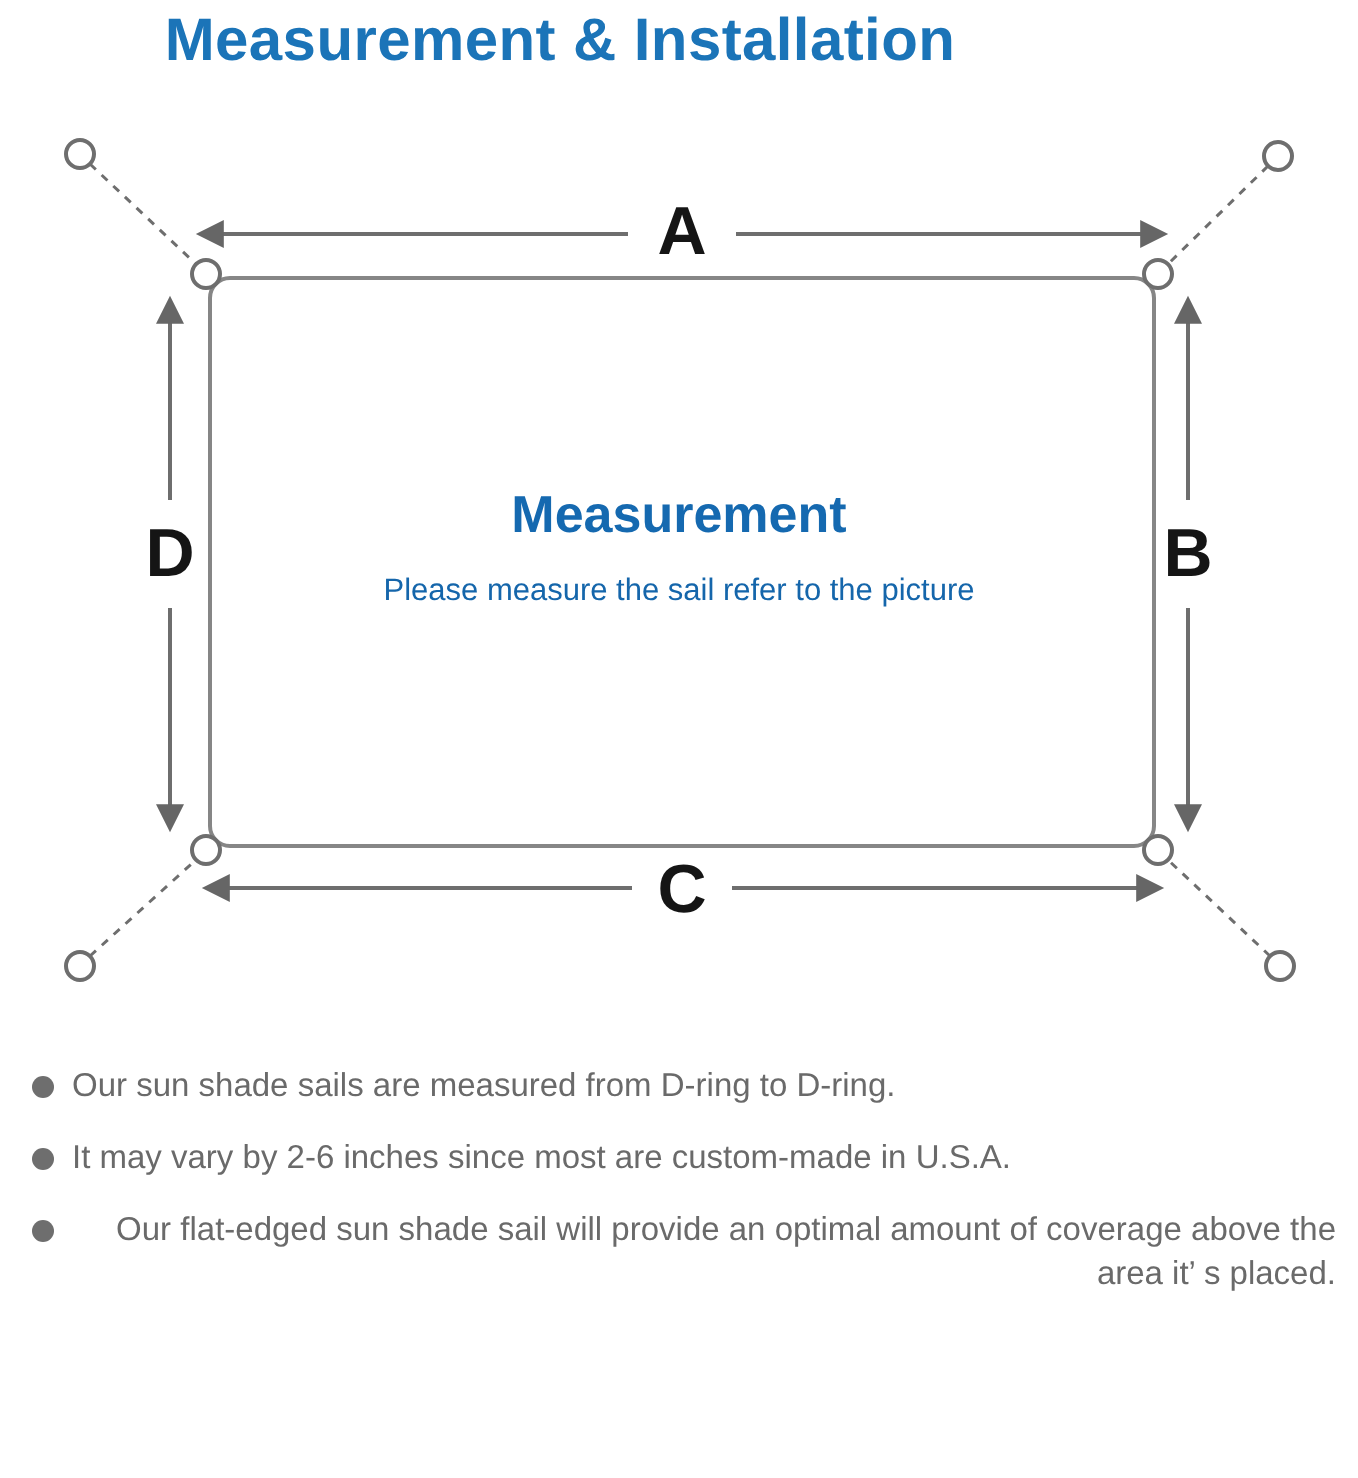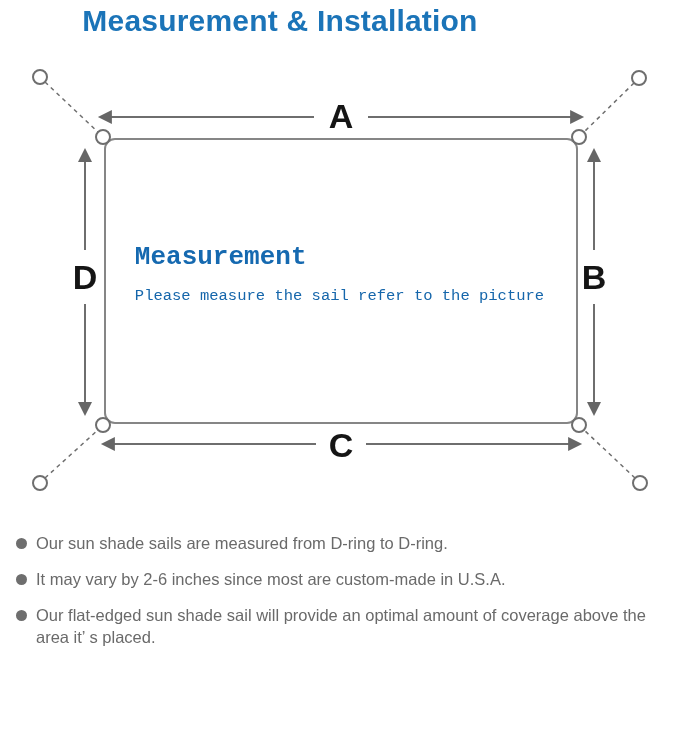--- a/index.html
+++ b/index.html
@@ -34,23 +34,22 @@
     line-height: 1;
   }
   .dim-label-a { left: 341px; top: 116px; }
   .dim-label-b { left: 594px; top: 277px; }
   .dim-label-c { left: 341px; top: 445px; }
   .dim-label-d { left: 85px;  top: 277px; }
   .center-text {
     position: absolute;
     left: 50%; top: 242px;
     transform: translateX(-50%);
-    text-align: left;
+    text-align: center;
     white-space: nowrap;
-    font-family: Liberation Mono, monospace;
   }
   .center-heading {
     font-size: 26px;
     font-weight: bold;
     color: #1569b0;
     line-height: 30px;
   }
   .center-subtitle {
     margin-top: 14px;
     font-size: 15.5px;
@@ -61,20 +60,21 @@
     position: absolute;
     top: 532px; left: 16px;
     width: 652px;
     list-style: none;
     margin: 0; padding: 0;
   }
   .note-item {
     display: flex;
     align-items: flex-start;
     margin-bottom: 14px;
+    text-align: right;
   }
   .note-dot {
     flex: 0 0 auto;
     width: 11px; height: 11px;
     margin: 6px 9px 0 0;
     border-radius: 50%;
     background: #6e6e6e;
   }
   .note-text {
     font-size: 16.5px;

